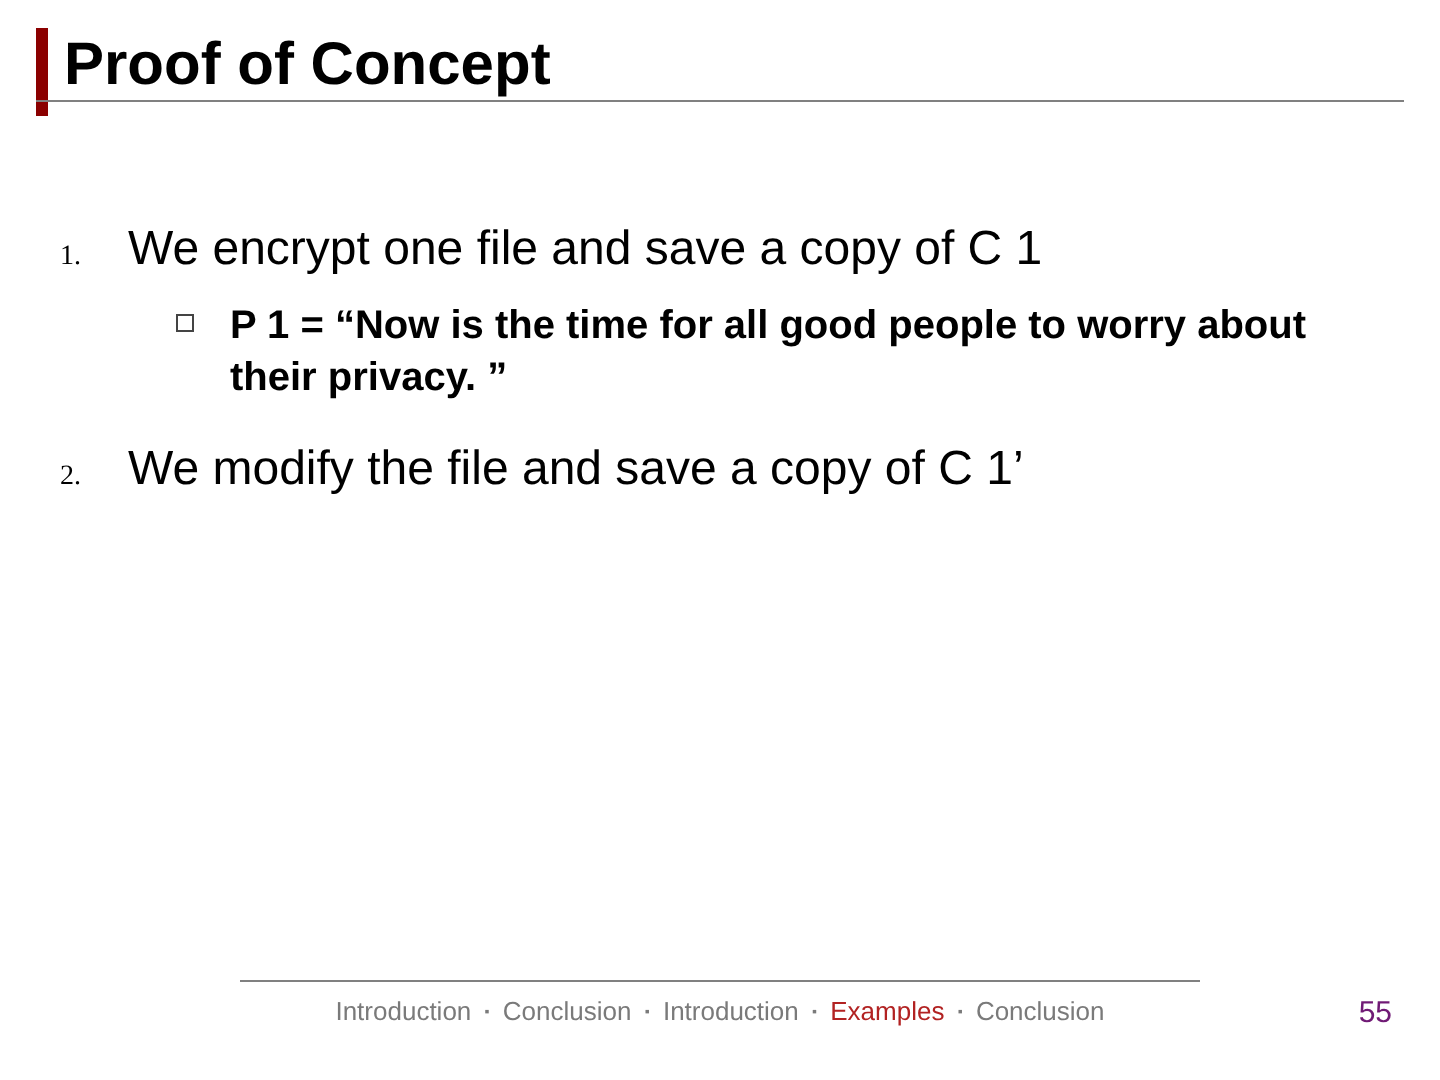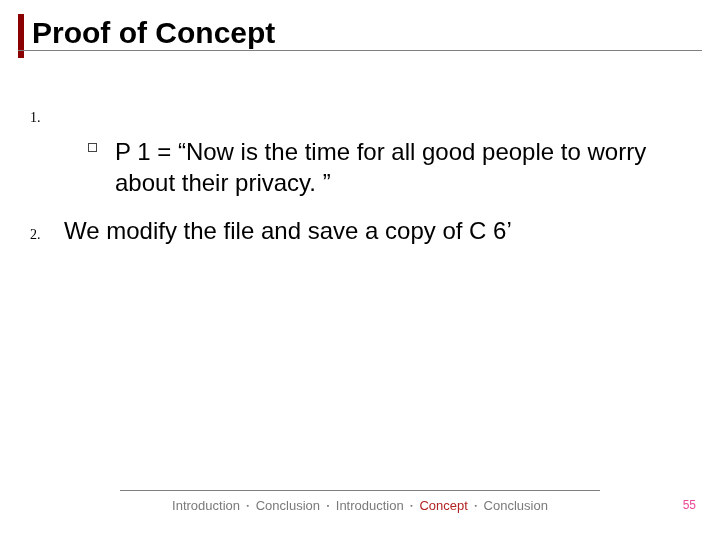--- a/index.html
+++ b/index.html
@@ -70,22 +70,23 @@
   }
   .sub-bullet {
     width: 9px;
     height: 9px;
     border: 1px solid #444;
     margin-top: 7px;
     margin-right: 18px;
     flex-shrink: 0;
   }
   .sub-text {
-    font-size: 24px;
+    font-size: 20px;
     line-height: 1.3;
+    font-weight: bold;
   }
   .footer {
     position: absolute;
     left: 0;
     right: 0;
     bottom: 20px;
     height: 24px;
   }
   .footer-underline {
     position: absolute;
@@ -110,57 +111,58 @@
     font-size: 7px;
     position: relative;
     top: -2px;
     margin: 0 3px;
     color: #7a7a7a;
   }
   .page-num {
     position: absolute;
     right: 24px;
     top: 2px;
-    font-size: 12px;
-    color: #ec4899;
+    font-size: 15px;
+    color: #701a75;
   }
 </style>
 </head>
 <body>
 
 <div class="title-wrap">
   <div class="title-accent"></div>
   <h1 class="title">Proof of Concept</h1>
 </div>
 <div class="title-underline"></div>
 
 <div class="content">
 
   <div class="num-item">
     <span class="num-label">1.</span>
+    <span class="num-text">We encrypt one file and save a copy of C 1</span>
   </div>
   <div class="sub-item">
     <span class="sub-bullet"></span>
     <span class="sub-text">P 1 = “Now is the time for all good people to worry about their privacy. ”</span>
   </div>
 
   <div class="num-item">
     <span class="num-label">2.</span>
-    <span class="num-text">We modify the file and save a copy of C 6’</span>
+    <span class="num-text">We modify the file and save a copy of C 1’</span>
   </div>
 
 </div>
 
 <div class="footer">
   <div class="footer-underline"></div>
   <div class="breadcrumb">
     <span class="crumb">Introduction</span>
     <span class="crumb-sep">▪</span>
     <span class="crumb">Conclusion</span>
     <span class="crumb-sep">▪</span>
     <span class="crumb">Introduction</span>
     <span class="crumb-sep">▪</span>
-    <span class="crumb active">Concept</span>
+    <span class="crumb active">Examples</span>
     <span class="crumb-sep">▪</span>
     <span class="crumb">Conclusion</span>
   </div>
   <div class="page-num">55</div>
 </div>
 
 </body></html>

